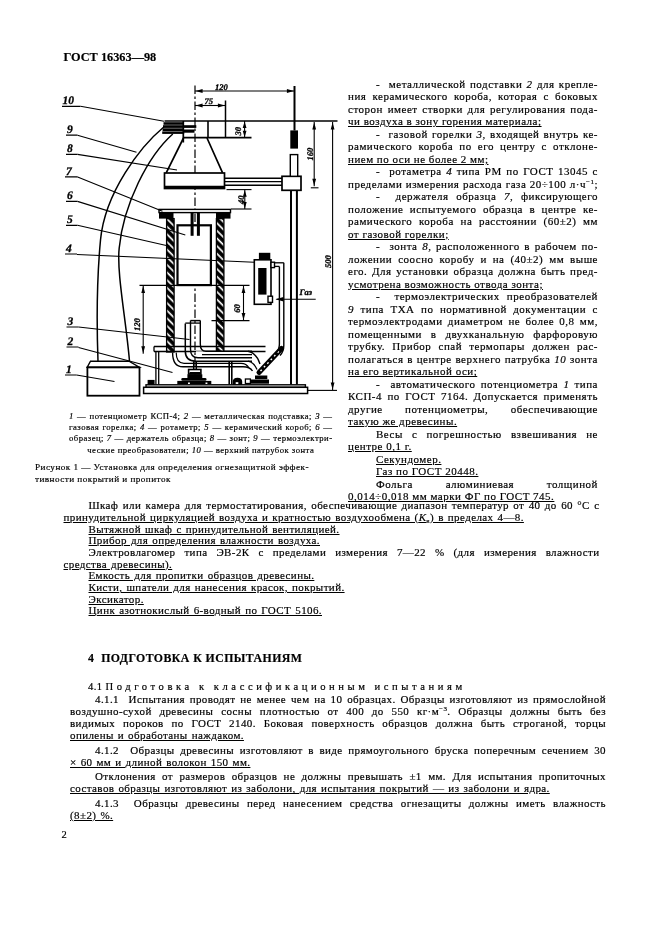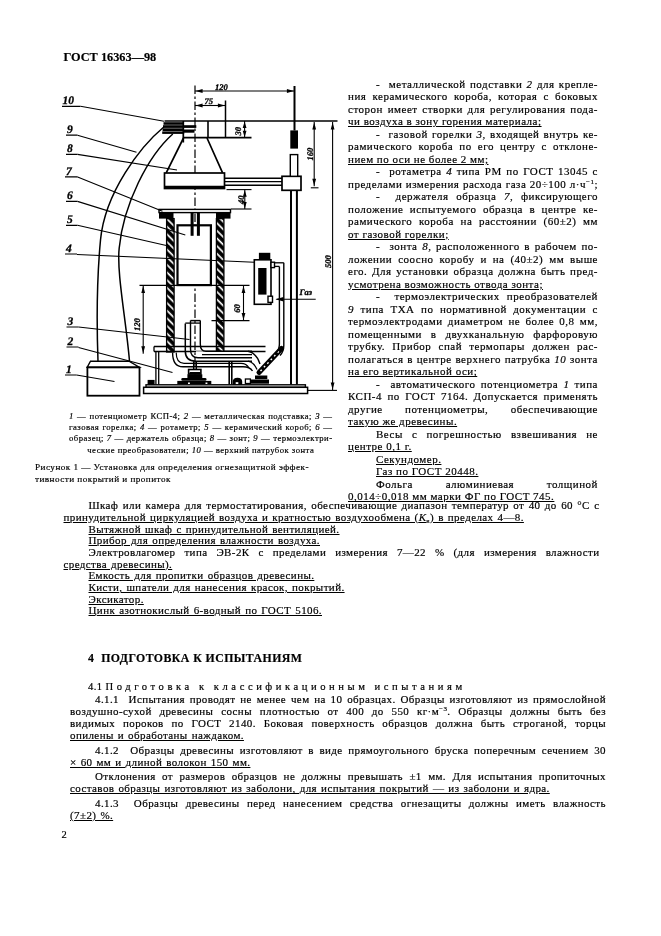--- a/index.html
+++ b/index.html
@@ -93,21 +93,21 @@
 <div id="sect" class="col">
 <div><span class="ind2"></span>4.1.1&nbsp;&nbsp;Испытания проводят не менее чем на 10 образцах. Образцы изготовляют из прямослойной</div>
 <div>воздушно-сухой древесины сосны плотностью от 400 до 550 кг·м<sup>−3</sup>. Образцы должны быть без</div>
 <div>видимых пороков по ГОСТ 2140. Боковая поверхность образцов должна быть строганой, торцы</div>
 <div class="l">опилены и обработаны наждаком.</div>
 <div class="p"><span class="ind2"></span>4.1.2&nbsp;&nbsp;Образцы древесины изготовляют в виде прямоугольного бруска поперечным сечением 30</div>
 <div class="l">× 60 мм и длиной волокон 150 мм.</div>
 <div class="p"><span class="ind2"></span>Отклонения от размеров образцов не должны превышать ±1 мм. Для испытания пропиточных</div>
 <div class="l">составов образцы изготовляют из заболони, для испытания покрытий — из заболони и ядра.</div>
 <div class="p"><span class="ind2"></span>4.1.3&nbsp;&nbsp;Образцы древесины перед нанесением средства огнезащиты должны иметь влажность</div>
-<div class="l">(7±2) %.</div>
+<div class="l">(8±2) %.</div>
 </div>
 
 <div id="pgnum" class="abs">2</div>
 
 <svg class="abs" style="left:20px;top:80px" width="325" height="322" viewBox="20 80 325 322" fill="none" stroke="#000">
 <defs>
 <pattern id="hl" width="5.4" height="5.4" patternUnits="userSpaceOnUse" patternTransform="rotate(-45)">
 <rect x="0" y="0" width="5.4" height="5.4" fill="#000"></rect>
 <line x1="1.1" y1="0" x2="1.1" y2="5.4" stroke="#fff" stroke-width="1.7"></line>
 </pattern>

